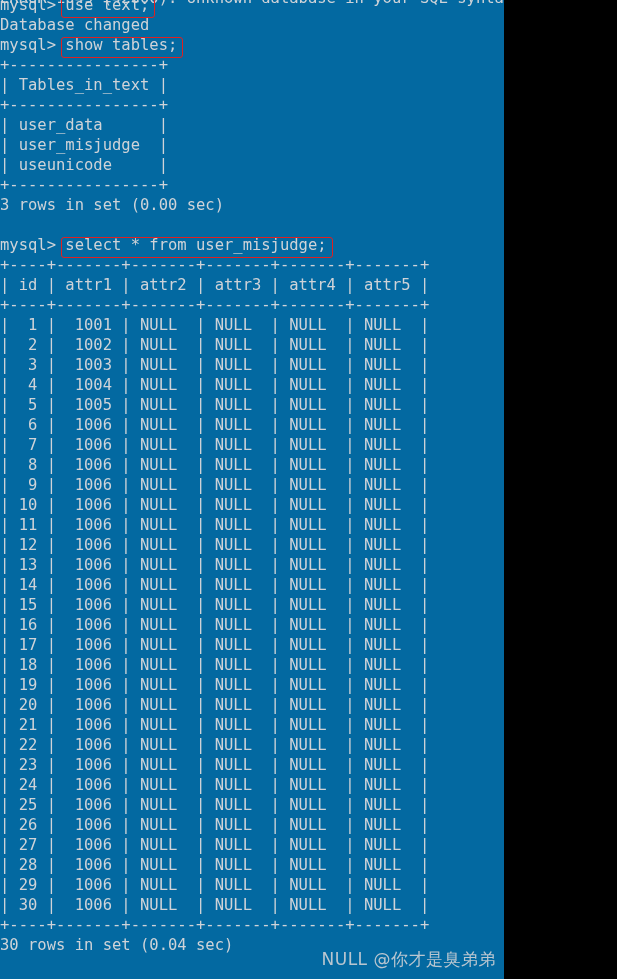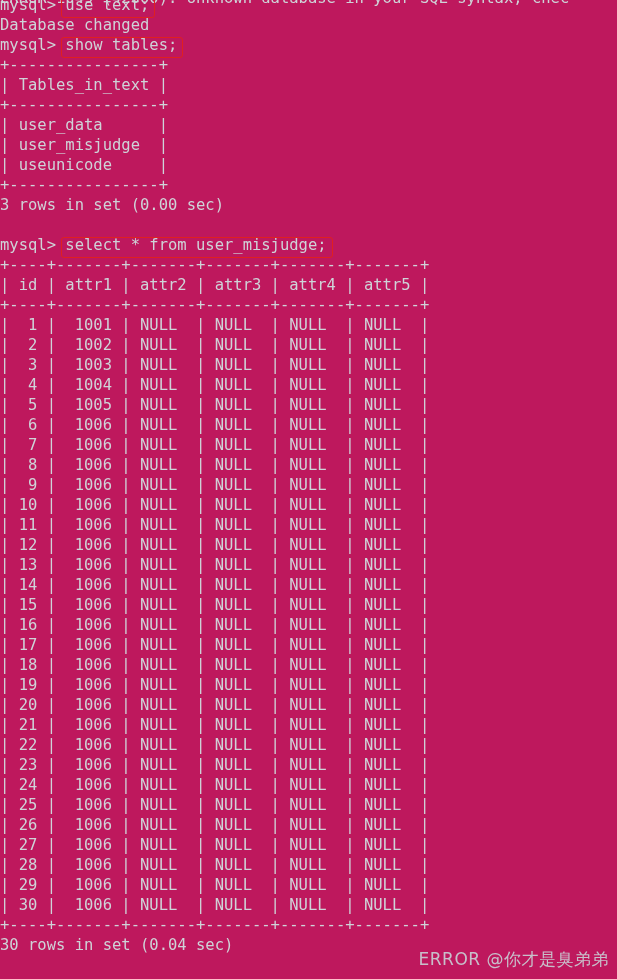--- a/index.html
+++ b/index.html
@@ -2,23 +2,23 @@
 <html><head>
 <meta charset="utf-8">
 <style>
   html, body {
     margin: 0;
     padding: 0;
     background: #000000;
   }
   #terminal {
     position: relative;
-    width: 617px;
+    width: 504px;
     height: 979px;
-    background: #be185d;
+    background: #0369a1;
     overflow: hidden;
     font-family: "DejaVu Sans Mono", "Liberation Mono", monospace;
     font-size: 15.5px;
     line-height: 20px;
     color: #cfd3d8;
     -webkit-font-smoothing: none;
   }
   .lines {
     position: absolute;
     left: 0;
@@ -66,15 +66,15 @@
   <div class="cutoff">ERROR 1049 (42000): Unknown database in your SQL syntax; chec</div>
 
   <div class="lines" id="output"><div class="line">mysql&gt; use text;</div><div class="line">Database changed</div><div class="line">mysql&gt; show tables;</div><div class="line">+----------------+</div><div class="line">| Tables_in_text |</div><div class="line">+----------------+</div><div class="line">| user_data      |</div><div class="line">| user_misjudge  |</div><div class="line">| useunicode     |</div><div class="line">+----------------+</div><div class="line">3 rows in set (0.00 sec)</div><div class="line">&nbsp;</div><div class="line">mysql&gt; select * from user_misjudge;</div><div class="line">+----+-------+-------+-------+-------+-------+</div><div class="line">| id | attr1 | attr2 | attr3 | attr4 | attr5 |</div><div class="line">+----+-------+-------+-------+-------+-------+</div><div class="line">|  1 |  1001 | NULL  | NULL  | NULL  | NULL  |</div><div class="line">|  2 |  1002 | NULL  | NULL  | NULL  | NULL  |</div><div class="line">|  3 |  1003 | NULL  | NULL  | NULL  | NULL  |</div><div class="line">|  4 |  1004 | NULL  | NULL  | NULL  | NULL  |</div><div class="line">|  5 |  1005 | NULL  | NULL  | NULL  | NULL  |</div><div class="line">|  6 |  1006 | NULL  | NULL  | NULL  | NULL  |</div><div class="line">|  7 |  1006 | NULL  | NULL  | NULL  | NULL  |</div><div class="line">|  8 |  1006 | NULL  | NULL  | NULL  | NULL  |</div><div class="line">|  9 |  1006 | NULL  | NULL  | NULL  | NULL  |</div><div class="line">| 10 |  1006 | NULL  | NULL  | NULL  | NULL  |</div><div class="line">| 11 |  1006 | NULL  | NULL  | NULL  | NULL  |</div><div class="line">| 12 |  1006 | NULL  | NULL  | NULL  | NULL  |</div><div class="line">| 13 |  1006 | NULL  | NULL  | NULL  | NULL  |</div><div class="line">| 14 |  1006 | NULL  | NULL  | NULL  | NULL  |</div><div class="line">| 15 |  1006 | NULL  | NULL  | NULL  | NULL  |</div><div class="line">| 16 |  1006 | NULL  | NULL  | NULL  | NULL  |</div><div class="line">| 17 |  1006 | NULL  | NULL  | NULL  | NULL  |</div><div class="line">| 18 |  1006 | NULL  | NULL  | NULL  | NULL  |</div><div class="line">| 19 |  1006 | NULL  | NULL  | NULL  | NULL  |</div><div class="line">| 20 |  1006 | NULL  | NULL  | NULL  | NULL  |</div><div class="line">| 21 |  1006 | NULL  | NULL  | NULL  | NULL  |</div><div class="line">| 22 |  1006 | NULL  | NULL  | NULL  | NULL  |</div><div class="line">| 23 |  1006 | NULL  | NULL  | NULL  | NULL  |</div><div class="line">| 24 |  1006 | NULL  | NULL  | NULL  | NULL  |</div><div class="line">| 25 |  1006 | NULL  | NULL  | NULL  | NULL  |</div><div class="line">| 26 |  1006 | NULL  | NULL  | NULL  | NULL  |</div><div class="line">| 27 |  1006 | NULL  | NULL  | NULL  | NULL  |</div><div class="line">| 28 |  1006 | NULL  | NULL  | NULL  | NULL  |</div><div class="line">| 29 |  1006 | NULL  | NULL  | NULL  | NULL  |</div><div class="line">| 30 |  1006 | NULL  | NULL  | NULL  | NULL  |</div><div class="line">+----+-------+-------+-------+-------+-------+</div><div class="line">30 rows in set (0.04 sec)</div></div>
 
   <div id="highlights">
       <div class="hl-box" style="left: 61.31px; top: -3px; width: 93.97px; height: 21px;"></div>
       <div class="hl-box" style="left: 61.31px; top: 37px; width: 121.96px; height: 21px;"></div>
       <div class="hl-box" style="left: 61.31px; top: 237px; width: 271.24px; height: 21px;"></div>
     </div>
 
-  <div id="watermark">ERROR @你才是臭弟弟</div>
+  <div id="watermark">NULL @你才是臭弟弟</div>
 
 </div>
 
 </body></html>

